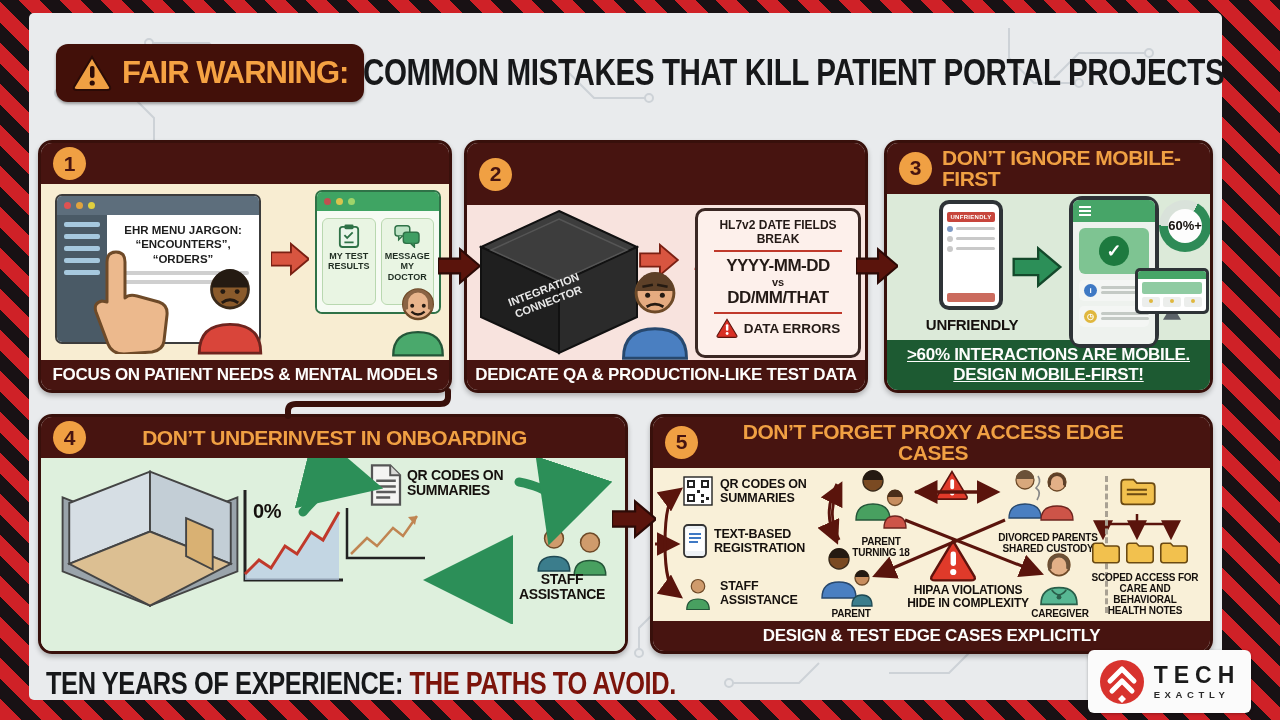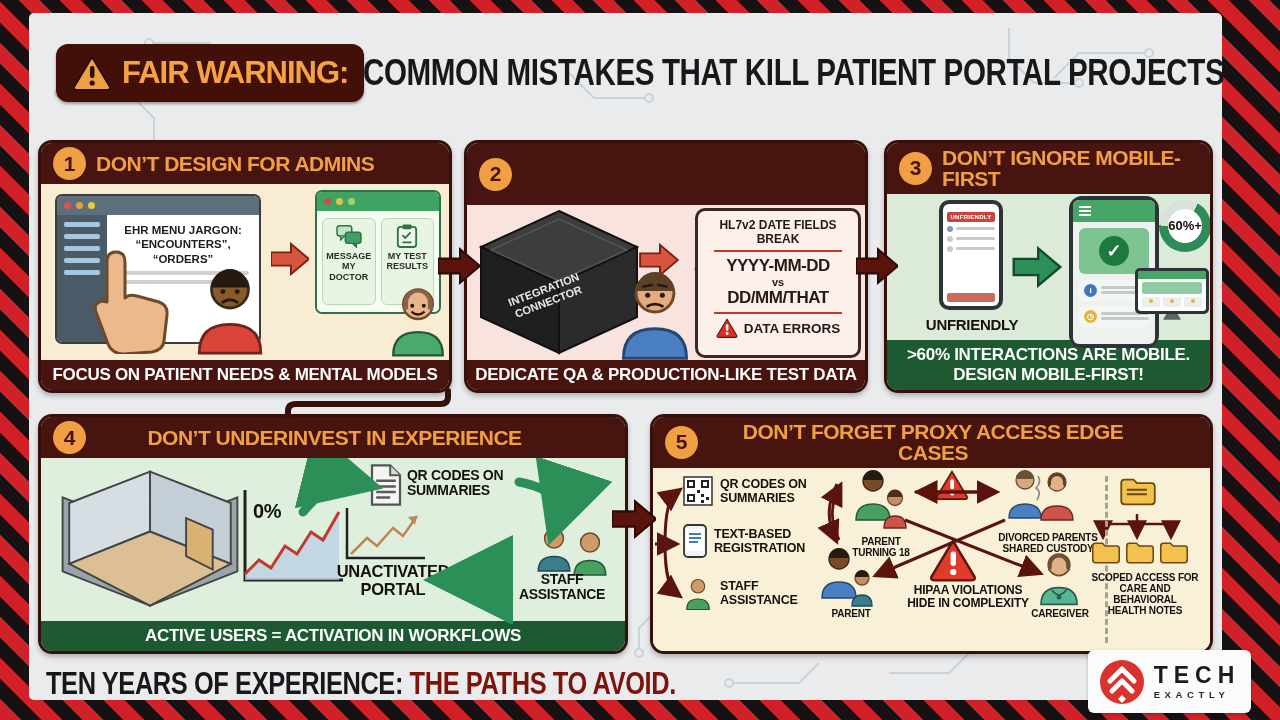--- a/index.html
+++ b/index.html
@@ -40,21 +40,21 @@
     width:33px; height:33px; border-radius:50%; background:#f0a043; color:#471410;
     font-weight:800; font-size:21px; display:flex; align-items:center; justify-content:center; flex:none;
   }
   .panel-title { color:#f0a043; font-weight:800; font-size:21px; line-height:1.02; letter-spacing:-.5px; }
   .panel-title.center { flex:1; text-align:center; padding-right:40px; }
   .panel-body { flex:1; position:relative; }
   .panel-footer {
     margin-top:auto; background:#471410; color:#fdfdfc; text-align:center;
     font-weight:800; font-size:17px; line-height:1.18; padding:5px 6px; letter-spacing:-.3px; flex:none;
   }
-  .panel-footer.green { background:#1d5a32; }
+  .panel-footer.green { background:#1d5a32;text-decoration:underline; }
   .pre { white-space:pre-line; }
 
   #panel1 { left:38px;  top:140px; width:414px; height:253px; }
   #panel1 .panel-body { background:#f8edd2; }
   #panel2 { left:464px; top:140px; width:404px; height:253px; }
   #panel2 .panel-body { background:#f8e3de; }
   #panel2 .panel-header { min-height:62px; }
   #panel3 { left:884px; top:140px; width:329px; height:253px; }
   #panel3 .panel-body { background:#dcead9; }
   #panel4 { left:38px;  top:414px; width:590px; height:240px; }
@@ -176,21 +176,20 @@
       <rect x="18" y="11" width="4.5" height="12" rx="2" fill="#2a0b07"></rect>
       <circle cx="20.2" cy="28" r="2.6" fill="#2a0b07"></circle>
     </svg>
     <span class="wtxt">FAIR WARNING:</span>
   </div>
   <div class="main-title">COMMON MISTAKES THAT KILL PATIENT PORTAL PROJECTS</div>
 
   <div class="panel" id="panel1">
     <div class="panel-header">
       <div class="panel-num">1</div>
-      <div class="panel-title">DON’T DESIGN FOR ADMINS</div>
     </div>
     <div class="panel-body">
 
       <div class="win abs" style="left:14px; top:10px; width:206px; height:150px;">
         <div class="win-bar" style="background:#5d6e7c;">
           <span class="dot" style="background:#e05252;"></span>
           <span class="dot" style="background:#e0a33e;"></span>
           <span class="dot" style="background:#e0cf3e;"></span>
         </div>
         <div class="ehr-main">
@@ -228,39 +227,39 @@
         <polygon points="0,11 21,11 21,2 40,18 21,34 21,25 0,25" fill="#d85540" stroke="#7a2013" stroke-width="2"></polygon>
       </svg>
 
       <div class="win abs" style="left:274px; top:6px; width:126px; height:124px; border-color:#2f7247;">
         <div class="win-bar" style="background:#3fa463;">
           <span class="dot" style="background:#c05050;"></span>
           <span class="dot" style="background:#d8c44e;"></span>
           <span class="dot" style="background:#9fd46a;"></span>
         </div>
         <div style="display:flex; gap:5px; padding:7px 5px; background:#f6fbf3; height:calc(100% - 19px);">
+          <div class="pcard" style="flex:1;">
+            <svg width="22" height="24" viewBox="0 0 24 26">
+              <rect x="2" y="3" width="20" height="22" rx="3" fill="#eaf6ea" stroke="#2f7247" stroke-width="2"></rect>
+              <rect x="7" y="0.5" width="10" height="5" rx="1.5" fill="#2f7247"></rect>
+              <path d="M7 12 l3 3 l6 -6" stroke="#2f7247" stroke-width="2" fill="none"></path>
+              <path d="M7 20 h10" stroke="#2f7247" stroke-width="2"></path>
+            </svg>
+            <span class="pre">MY TEST
+RESULTS</span>
+          </div>
           <div class="pcard" style="flex:1;">
             <svg width="26" height="24" viewBox="0 0 28 26">
               <rect x="1" y="2" width="16" height="11" rx="3" fill="#bfe3c6" stroke="#2f7247" stroke-width="1.6"></rect>
               <path d="M5 13 l0 4 l4 -4" fill="#bfe3c6" stroke="#2f7247" stroke-width="1.6"></path>
               <rect x="10" y="9" width="17" height="12" rx="3" fill="#3f9e63" stroke="#2f7247" stroke-width="1.6"></rect>
               <path d="M22 21 l0 4 l-4 -4" fill="#3f9e63" stroke="#2f7247" stroke-width="1.6"></path>
             </svg>
             <span class="pre">MESSAGE
 MY DOCTOR</span>
-          </div>
-          <div class="pcard" style="flex:1;">
-            <svg width="22" height="24" viewBox="0 0 24 26">
-              <rect x="2" y="3" width="20" height="22" rx="3" fill="#eaf6ea" stroke="#2f7247" stroke-width="2"></rect>
-              <rect x="7" y="0.5" width="10" height="5" rx="1.5" fill="#2f7247"></rect>
-              <path d="M7 12 l3 3 l6 -6" stroke="#2f7247" stroke-width="2" fill="none"></path>
-              <path d="M7 20 h10" stroke="#2f7247" stroke-width="2"></path>
-            </svg>
-            <span class="pre">MY TEST
-RESULTS</span>
           </div>
         </div>
       </div>
 
       <svg class="abs" style="left:344px; top:96px;" width="66" height="78" viewBox="0 0 40 44">
         <circle cx="20" cy="13" r="9" fill="#e8b48c" stroke="#6e4a28" stroke-width="1.4"></circle>
         <path d="M11 13 a9 9 0 0 1 18 0 l0 4 l-3 -1 l0 -4 a6 6 0 0 0 -12 0 l0 4 l-3 1 z" fill="#8a6344"></path>
         <circle cx="16.5" cy="14" r="1.2" fill="#241a12"></circle>
           <circle cx="23.5" cy="14" r="1.2" fill="#241a12"></circle>
         <path d="M16 17.5 Q20 21 24 17.5" stroke="#241a12" stroke-width="1.4" fill="none"></path>
@@ -396,21 +395,21 @@
         <div class="mon-stand"></div>
       </div>
     </div>
     <div class="panel-footer green pre">&gt;60% INTERACTIONS ARE MOBILE.
 DESIGN MOBILE-FIRST!</div>
   </div>
 
   <div class="panel" id="panel4">
     <div class="panel-header">
       <div class="panel-num">4</div>
-      <div class="panel-title center">DON’T UNDERINVEST IN EXPERIENCE</div>
+      <div class="panel-title center">DON’T UNDERINVEST IN ONBOARDING</div>
     </div>
     <div class="panel-body">
 
       <svg class="abs" style="left:14px; top:4px;" width="190" height="158" viewBox="0 0 200 160">
         <polygon points="100,148 8,112 8,34 100,70" fill="#9aa4ab" stroke="#444" stroke-width="2"></polygon>
         <polygon points="100,148 192,112 192,34 100,70" fill="#9aa4ab" stroke="#444" stroke-width="2"></polygon>
         <polygon points="15,40 100,7 100,70 15,104" fill="#d6dee4" stroke="#444" stroke-width="2"></polygon>
         <polygon points="100,7 185,40 185,104 100,70" fill="#c3ced6" stroke="#444" stroke-width="2"></polygon>
         <polygon points="100,148 15,104 100,70 185,104" fill="#dcbf92" stroke="#444" stroke-width="2"></polygon>
         <polygon points="138,56 166,68 166,110 138,96" fill="#d9b173" stroke="#444" stroke-width="2"></polygon>
@@ -440,35 +439,32 @@
         <path d="M5 44 q0 -14 15 -14 q15 0 15 14 z" fill="#48a060" stroke="#245538" stroke-width="1.4"></path>
       </svg>
       <div class="lbl4 pre" style="left:466px; top:114px; font-size:14px; text-align:center; width:110px;">STAFF
 ASSISTANCE</div>
 
       <svg class="abs" style="left:300px; top:48px;" width="88" height="58" viewBox="0 0 88 58">
         <path d="M6 2 V 52 H 84" stroke="#222" stroke-width="2.5" fill="none"></path>
         <path d="M10 48 L26 32 L36 40 L52 22 L62 30 L76 10" stroke="#c08552" stroke-width="2.5" fill="none"></path>
         <path d="M76 10 l-9 1 l7 8 z" fill="#c08552"></path>
       </svg>
-      <div class="lbl4 pre" style="left:292px; top:104px; font-size:16.5px; text-align:center; width:120px;">UNACTIVATED
-PORTAL</div>
 
       <svg class="abs" style="left:0; top:0;" width="584" height="166" viewBox="0 0 584 166">
         <defs>
           <marker id="gah" markerWidth="9" markerHeight="9" refX="6" refY="4.5" orient="auto">
             <path d="M0,0 L9,4.5 L0,9 z" fill="#2c8f58"></path>
           </marker>
         </defs>
         <path d="M262 54 C 288 24 300 20 316 24" stroke="#2c8f58" stroke-width="9" fill="none" marker-end="url(#gah)" stroke-linecap="round"></path>
         <path d="M478 24 C 510 30 522 44 516 62" stroke="#2c8f58" stroke-width="9" fill="none" marker-end="url(#gah)" stroke-linecap="round"></path>
         <path d="M460 122 L 412 122" stroke="#2c8f58" stroke-width="10" fill="none" marker-end="url(#gah)" stroke-linecap="round"></path>
       </svg>
     </div>
-    <div class="panel-footer green">ACTIVE USERS = ACTIVATION IN WORKFLOWS</div>
   </div>
 
   <div class="panel" id="panel5">
     <div class="panel-header">
       <div class="panel-num">5</div>
       <div class="panel-title center">DON’T FORGET PROXY ACCESS EDGE CASES</div>
     </div>
     <div class="panel-body">
 
       <div class="p5item" style="left:30px; top:8px;">
@@ -597,20 +593,21 @@
       <svg class="abs" style="left:472px; top:72px;" width="30" height="26" viewBox="0 0 34 28">
         <path d="M2 6 q0 -3 3 -3 h8 l3 3 h13 q3 0 3 3 v13 q0 3 -3 3 h-24 q-3 0 -3 -3 z" fill="#f2c14e" stroke="#6b4a12" stroke-width="1.8"></path>
       </svg>
       <svg class="abs" style="left:506px; top:72px;" width="30" height="26" viewBox="0 0 34 28">
         <path d="M2 6 q0 -3 3 -3 h8 l3 3 h13 q3 0 3 3 v13 q0 3 -3 3 h-24 q-3 0 -3 -3 z" fill="#f2c14e" stroke="#6b4a12" stroke-width="1.8"></path>
       </svg>
       <div class="p5lbl pre" style="left:436px; top:104px; width:112px;">SCOPED ACCESS FOR
 CARE AND BEHAVIORAL
 HEALTH NOTES</div>
     </div>
+    <div class="panel-footer">DESIGN &amp; TEST EDGE CASES EXPLICITLY</div>
   </div>
 
   <svg class="flow-arrow" style="left:438px; top:246px;" width="42" height="40" viewBox="0 0 40 36">
     <polygon points="0,11 21,11 21,2 40,18 21,34 21,25 0,25" fill="#5a140c" stroke="#2c0a06" stroke-width="2"></polygon>
   </svg>
   <svg class="flow-arrow" style="left:856px; top:246px;" width="42" height="40" viewBox="0 0 40 36">
     <polygon points="0,11 21,11 21,2 40,18 21,34 21,25 0,25" fill="#5a140c" stroke="#2c0a06" stroke-width="2"></polygon>
   </svg>
   <svg class="flow-arrow" style="left:612px; top:498px;" width="44" height="42" viewBox="0 0 40 36">
     <polygon points="0,11 21,11 21,2 40,18 21,34 21,25 0,25" fill="#5a140c" stroke="#2c0a06" stroke-width="2"></polygon>

